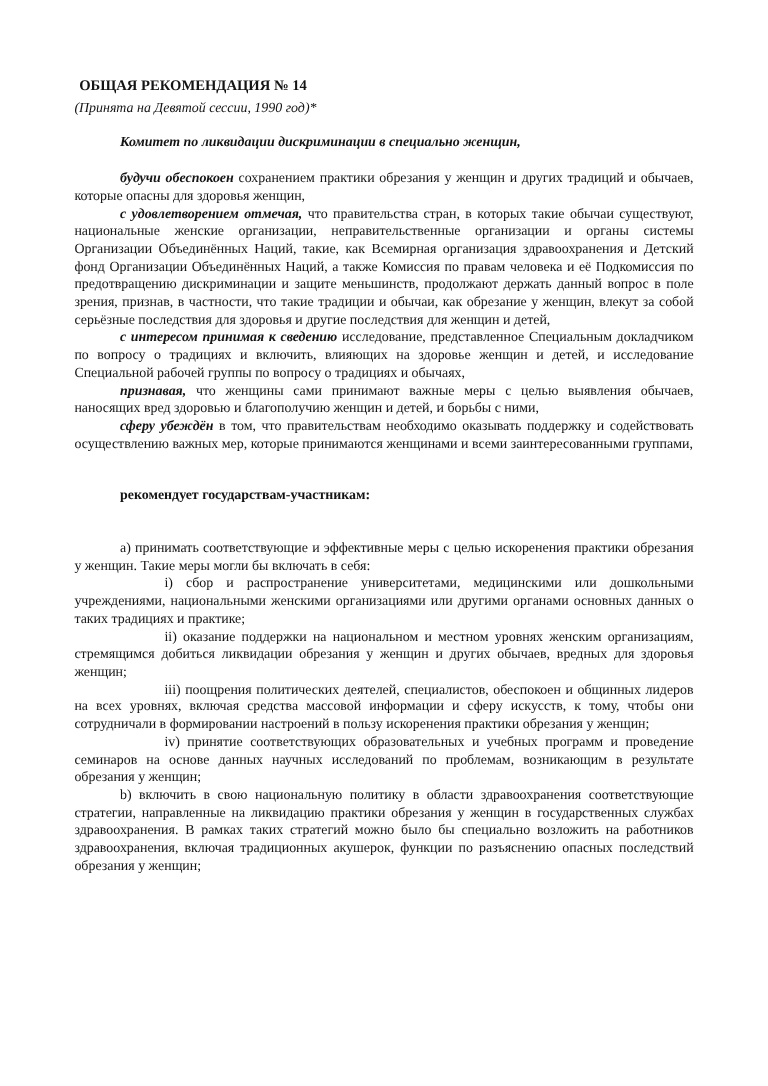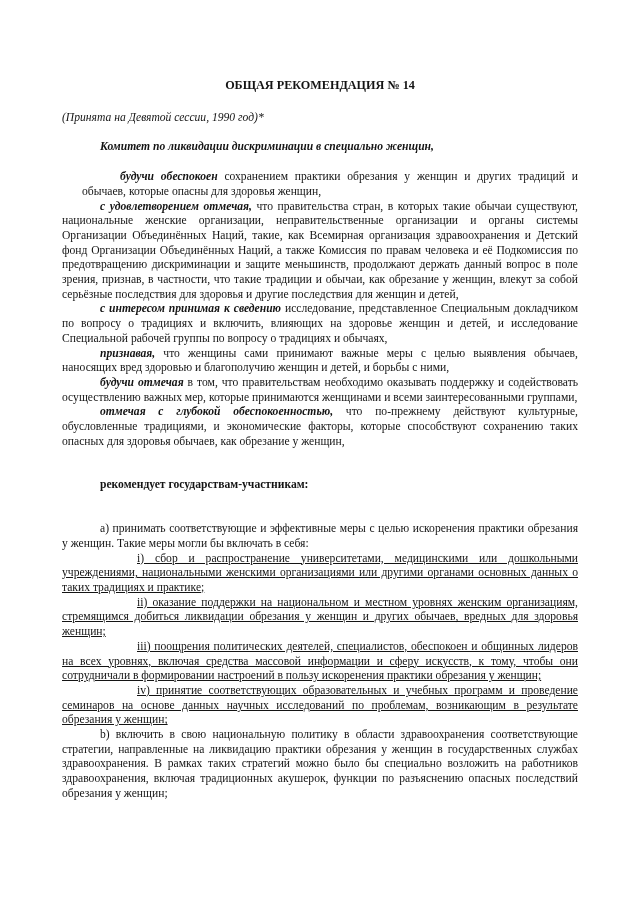--- a/index.html
+++ b/index.html
@@ -17,25 +17,25 @@
     }
     .page {
       position: absolute;
       left: 62px;
       top: 60px;
       width: 516px;
       font-size: 11.6px;
       line-height: 14.7px;
     }
     .title {
-      text-align: center;
+      text-align: left;
       font-weight: bold;
       font-size: 12.2px;
       line-height: 14.7px;
-      margin: 18px;
+      margin: 4px;
     }
     .subtitle {
       font-style: italic;
       margin: 0;
     }
     .topic {
       font-style: italic;
       margin: 15px 0 0 38px;
     }
     .committee {
@@ -43,21 +43,20 @@
       font-weight: bold;
       margin: 15px 0 0 38px;
     }
     .para {
       text-align: justify;
       text-indent: 38px;
       margin: 0;
     }
     .para-first {
       margin-top: 15px;
-      margin-left: 20px;
     }
     .para .lead {
       font-style: italic;
       font-weight: bold;
     }
     .recommends {
       font-weight: bold;
       margin: 29px 0 0 38px;
     }
     .rec {
@@ -65,39 +64,37 @@
       text-indent: 38px;
       margin: 0;
     }
     .rec-first {
       margin-top: 29px;
     }
     .sub {
       text-align: justify;
       text-indent: 75px;
       margin: 0;
-      text-decoration: underline;
     }
   </style>
 </head>
 <body>
 
 <div class="page">
   <p class="title">ОБЩАЯ РЕКОМЕНДАЦИЯ № 14</p>
   <p class="subtitle">(Принята на Девятой сессии, 1990 год)*</p>
 
   <p class="committee">Комитет по ликвидации дискриминации в специально женщин,</p>
 
   <div>
     <p class="para para-first"><span class="lead">будучи обеспокоен</span><span> сохранением практики обрезания у женщин и других традиций и обычаев, которые опасны для здоровья женщин,</span></p>
     <p class="para"><span class="lead">с удовлетворением отмечая,</span><span> что правительства стран, в которых такие обычаи существуют, национальные женские организации, неправительственные организации и органы системы Организации Объединённых Наций, такие, как Всемирная организация здравоохранения и Детский фонд Организации Объединённых Наций, а также Комиссия по правам человека и её Подкомиссия по предотвращению дискриминации и защите меньшинств, продолжают держать данный вопрос в поле зрения, признав, в частности, что такие традиции и обычаи, как обрезание у женщин, влекут за собой серьёзные последствия для здоровья и другие последствия для женщин и детей,</span></p>
     <p class="para"><span class="lead">с интересом принимая к сведению</span><span> исследование, представленное Специальным докладчиком по вопросу о традициях и включить, влияющих на здоровье женщин и детей, и исследование Специальной рабочей группы по вопросу о традициях и обычаях,</span></p>
     <p class="para"><span class="lead">признавая,</span><span> что женщины сами принимают важные меры с целью выявления обычаев, наносящих вред здоровью и благополучию женщин и детей, и борьбы с ними,</span></p>
-    <p class="para"><span class="lead">будучи отмечая</span><span> в том, что правительствам необходимо оказывать поддержку и содействовать осуществлению важных мер, которые принимаются женщинами и всеми заинтересованными группами,</span></p>
-    <p class="para"><span class="lead">отмечая с глубокой обеспокоенностью,</span><span> что по-прежнему действуют культурные, обусловленные традициями, и экономические факторы, которые способствуют сохранению таких опасных для здоровья обычаев, как обрезание у женщин,</span></p>
+    <p class="para"><span class="lead">сферу убеждён</span><span> в том, что правительствам необходимо оказывать поддержку и содействовать осуществлению важных мер, которые принимаются женщинами и всеми заинтересованными группами,</span></p>
   </div>
 
   <p class="recommends">рекомендует государствам-участникам:</p>
 
   <div>
     <p class="rec rec-first">a) принимать соответствующие и эффективные меры с целью искоренения практики обрезания у женщин. Такие меры могли бы включать в себя:</p>
     <p class="sub">i) сбор и распространение университетами, медицинскими или дошкольными учреждениями, национальными женскими организациями или другими органами основных данных о таких традициях и практике;</p>
     <p class="sub">ii) оказание поддержки на национальном и местном уровнях женским организациям, стремящимся добиться ликвидации обрезания у женщин и других обычаев, вредных для здоровья женщин;</p>
     <p class="sub">iii) поощрения политических деятелей, специалистов, обеспокоен и общинных лидеров на всех уровнях, включая средства массовой информации и сферу искусств, к тому, чтобы они сотрудничали в формировании настроений в пользу искоренения практики обрезания у женщин;</p>
     <p class="sub">iv) принятие соответствующих образовательных и учебных программ и проведение семинаров на основе данных научных исследований по проблемам, возникающим в результате обрезания у женщин;</p>

